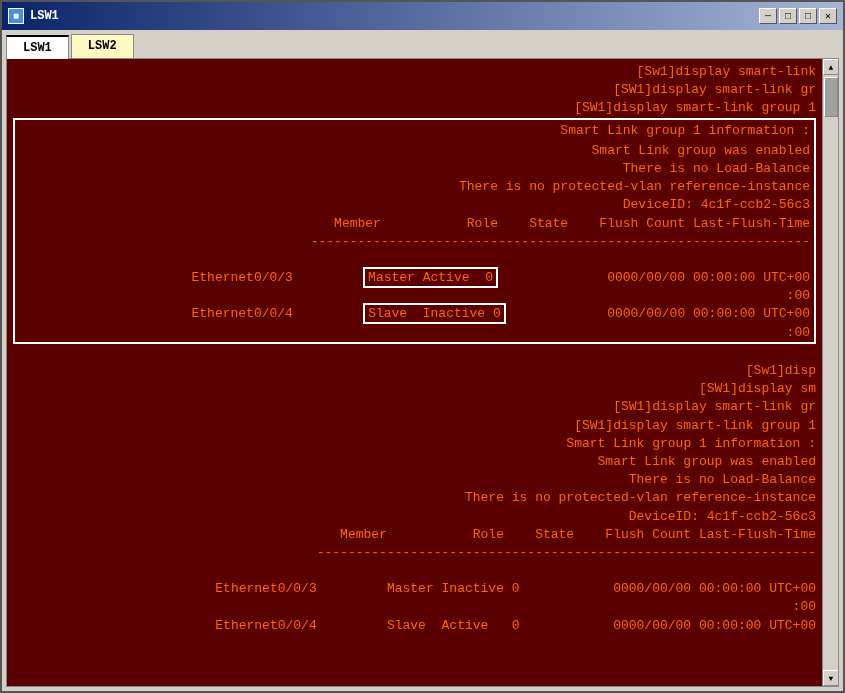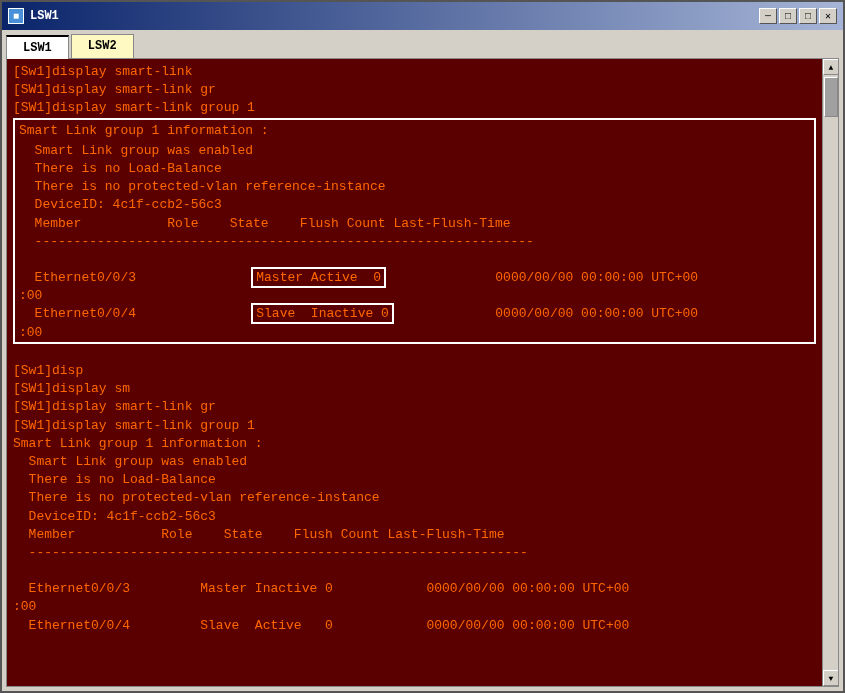--- a/index.html
+++ b/index.html
@@ -117,40 +117,40 @@
       flex: 1;
       background: #5a0000;
       color: #ff6600;
       font-family: 'Courier New', Courier, monospace;
       font-size: 13px;
       padding: 4px 6px;
       overflow-y: scroll;
       overflow-x: hidden;
       white-space: pre;
       line-height: 1.4;
+      text-align: right;
     }
 
     .terminal::-webkit-scrollbar {
       width: 16px;
     }
     .terminal::-webkit-scrollbar-track {
       background: #d4d0c8;
     }
     .terminal::-webkit-scrollbar-thumb {
       background: #a0a0a0;
       border: 1px solid #555;
     }
 
     .highlight-box {
       display: inline;
       border: 2px solid white;
       padding: 1px 3px;
       background: #5a0000;
       color: #ff6600;
-      margin-left: 45px;
     }
 
     .line {
       display: block;
       min-height: 1.4em;
     }
 
     .scrollbar-area {
       width: 16px;
       background: #d4d0c8;

